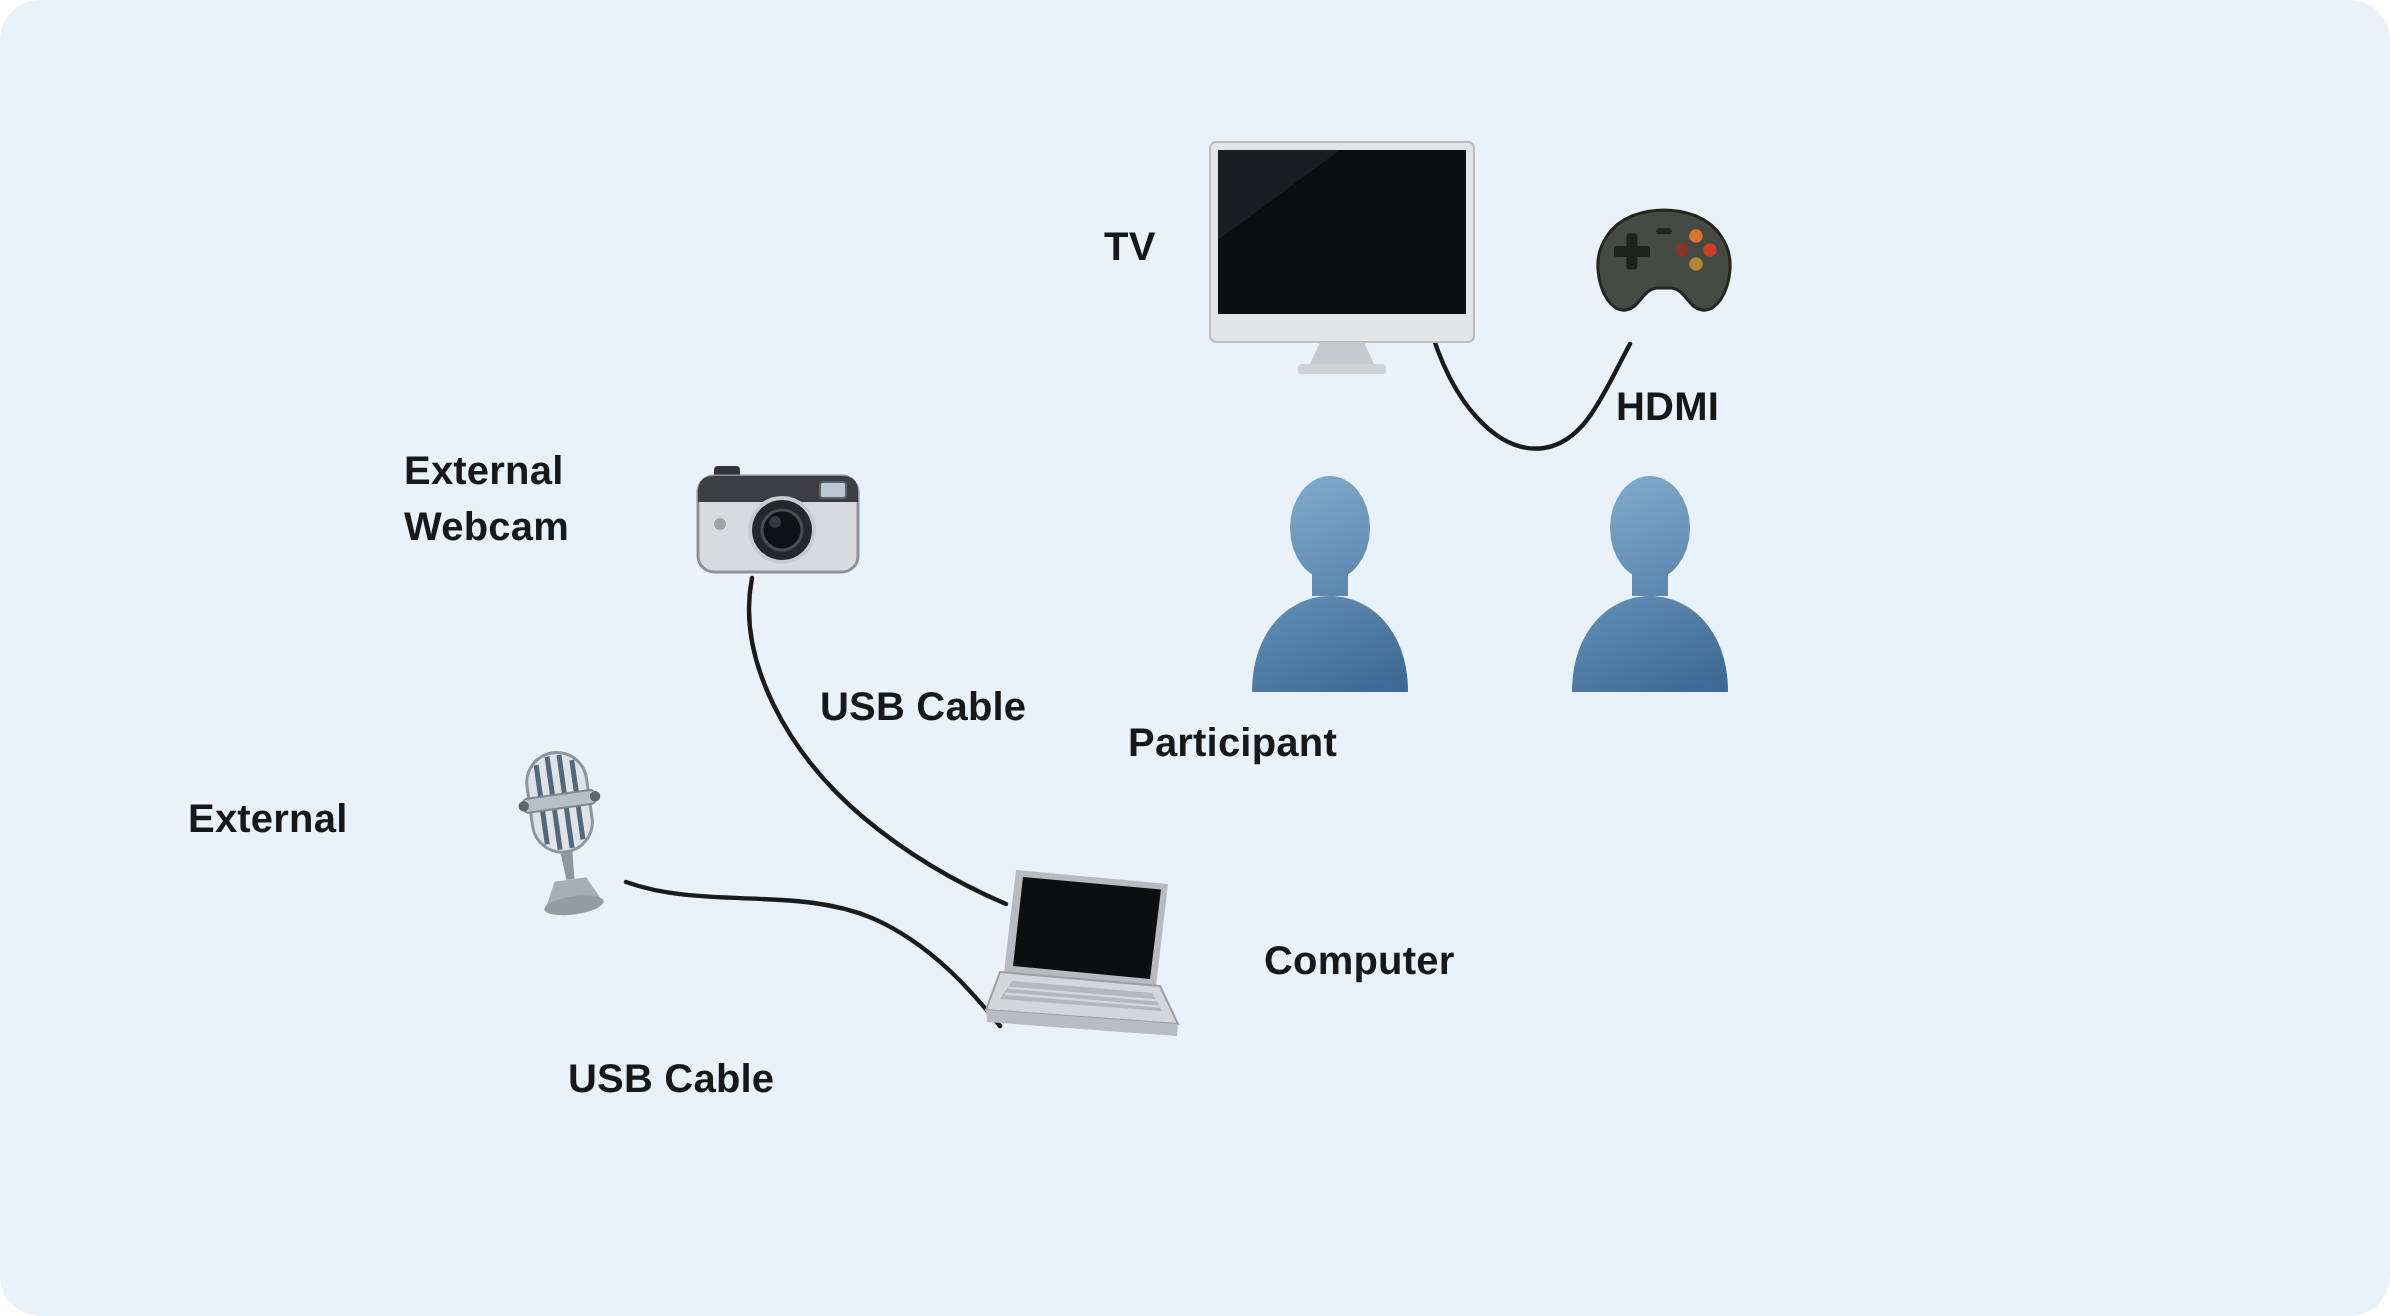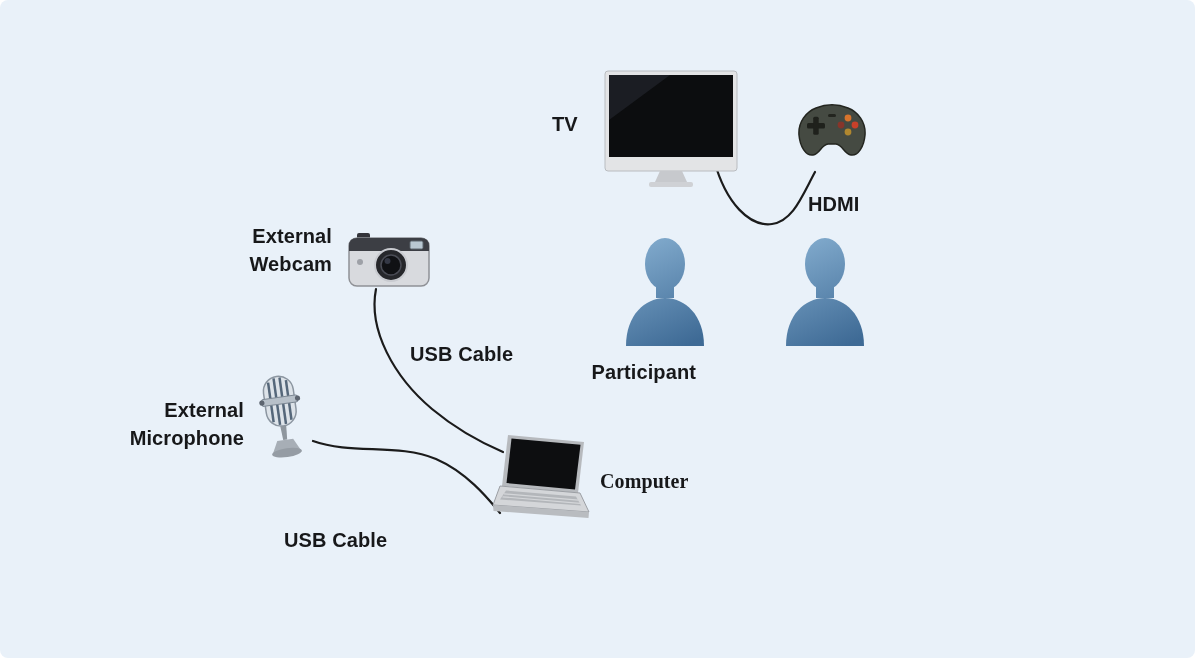--- a/index.html
+++ b/index.html
@@ -2,36 +2,36 @@
 <html><head>
 <meta charset="utf-8">
 <style>
   * { margin: 0; padding: 0; box-sizing: border-box; }
   html, body { background: #ffffff; }
   .canvas {
     position: relative;
     width: 1195px;
     height: 658px;
     background: #e9f1f9;
-    border-radius: 8px;
+    border-radius: 20px;
     overflow: hidden;
     font-family: "Liberation Sans", sans-serif;
   }
   .wires { position: absolute; left: 0; top: 0; pointer-events: none; }
   .wire { fill: none; stroke: #1b1b1b; stroke-width: 2.2; stroke-linecap: round; }
   .lbl {
     position: absolute;
     font-size: 20px;
     font-weight: 700;
     color: #17181a;
     letter-spacing: 0.1px;
     line-height: 28px;
     white-space: nowrap;
   }
-  .lbl.center { text-align: right; }
+  .lbl.center { text-align: left; }
   .icon { position: absolute; }
   .icon svg { display: block; }
   .tilt { transform: rotate(-8deg); }
 </style>
 </head>
 <body>
 
 <div class="canvas">
 
   <svg width="0" height="0" style="position:absolute" aria-hidden="true">
@@ -104,21 +104,20 @@
       <circle cx="43" cy="34" r="16" fill="#26272b" stroke="#c9cbd0" stroke-width="2"></circle>
       <circle cx="43" cy="34" r="10" fill="#101114" stroke="#4a4c55" stroke-width="1.5"></circle>
       <circle cx="39.5" cy="30" r="3" fill="#343845"></circle>
       <circle cx="12" cy="31" r="3" fill="#9ea1a7"></circle>
     </svg>
   </div>
   <div class="lbl" style="left:410px; top:340px;">USB Cable</div>
 
   <div class="lbl center" style="left:94px; top:396px; width:150px;">
     <div>External</div>
-    <div>Microphone</div>
   </div>
   <div class="icon tilt" style="left:250px; top:374px;">
     <svg viewBox="0 0 64 86" width="64" height="86">
       <rect x="17" y="2" width="30" height="50" rx="15" fill="#dde3e9" stroke="#8c96a1" stroke-width="1.5"></rect>
       <line x1="23" y1="7" x2="23" y2="47" stroke="#55677a" stroke-width="2.5"></line>
       <line x1="29" y1="3.5" x2="29" y2="50.5" stroke="#55677a" stroke-width="2.5"></line>
       <line x1="35" y1="3.5" x2="35" y2="50.5" stroke="#55677a" stroke-width="2.5"></line>
       <line x1="41" y1="7" x2="41" y2="47" stroke="#55677a" stroke-width="2.5"></line>
       <rect x="14" y="23" width="36" height="7" rx="2" fill="#b7c0c9" stroke="#7d8894"></rect>
       <circle cx="14" cy="26.5" r="2.6" fill="#5d6570"></circle>
@@ -134,15 +133,15 @@
     <svg viewBox="0 0 104 97" width="104" height="97">
       <path d="M16 0 L92 7 L86 58 L10 51 Z" fill="#b7babe"></path>
       <path d="M19.5 3.5 L88.5 9.8 L83 54.5 L14.5 48 Z" fill="#0d0e10"></path>
       <path d="M8 51 L88 58 L97 77 L1 70 Z" fill="#d4d6d9" stroke="#9b9ea3" stroke-width="1"></path>
       <path d="M14 55.5 L84 61.5 L89 70.5 L8 64.5 Z" fill="#b3b6ba"></path>
       <path d="M12 58.8 L86.5 65.2" stroke="#d4d6d9" stroke-width="1.2"></path>
       <path d="M10.5 61.8 L88 68.3" stroke="#d4d6d9" stroke-width="1.2"></path>
       <path d="M1 70 L97 77 L96.5 83 L1.5 76 Z" fill="#b9bcc0"></path>
     </svg>
   </div>
-  <div class="lbl" style="left:600px; top:467px;font-family:Liberation Serif, serif;">Computer</div>
+  <div class="lbl" style="left:632px; top:467px;">Computer</div>
 
 </div>
 
 </body></html>

